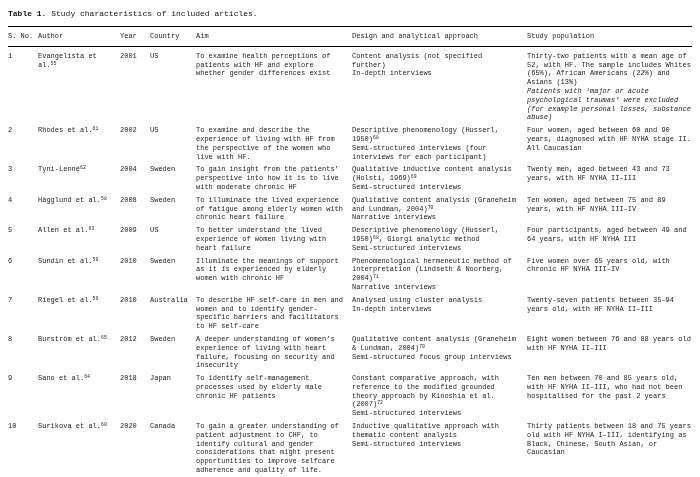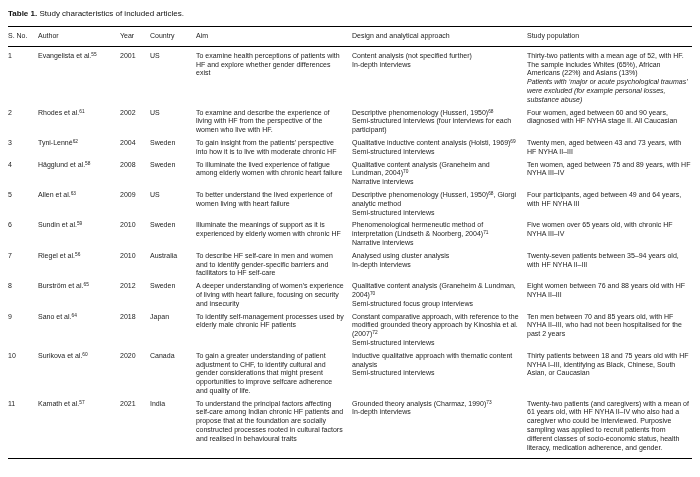--- a/index.html
+++ b/index.html
@@ -5,21 +5,21 @@
   html, body {
     margin: 0; padding: 0;
     background: #ffffff;
     width: 700px; height: 477px;
     overflow: hidden;
   }
   .page {
     box-sizing: border-box;
     width: 664px; height: 477px;
     padding: 9px 7px 0 8px;
-    font-family: Liberation Sans, sans-serif;
+    font-family: Liberation Mono, monospace;
     color: #1a1a1a;
     -webkit-font-smoothing: antialiased;
   }
   .table-title {
     font-size: 8px;
     line-height: 10px;
     margin: 0 0 7px 0;
     color: #111;
   }
   .table-title .bold { font-weight: bold; }

